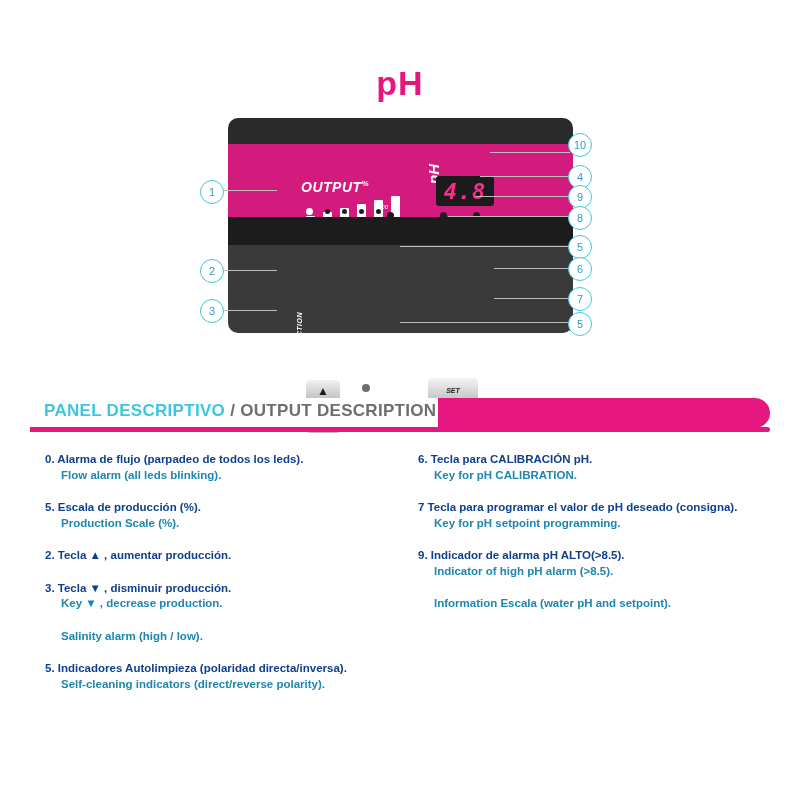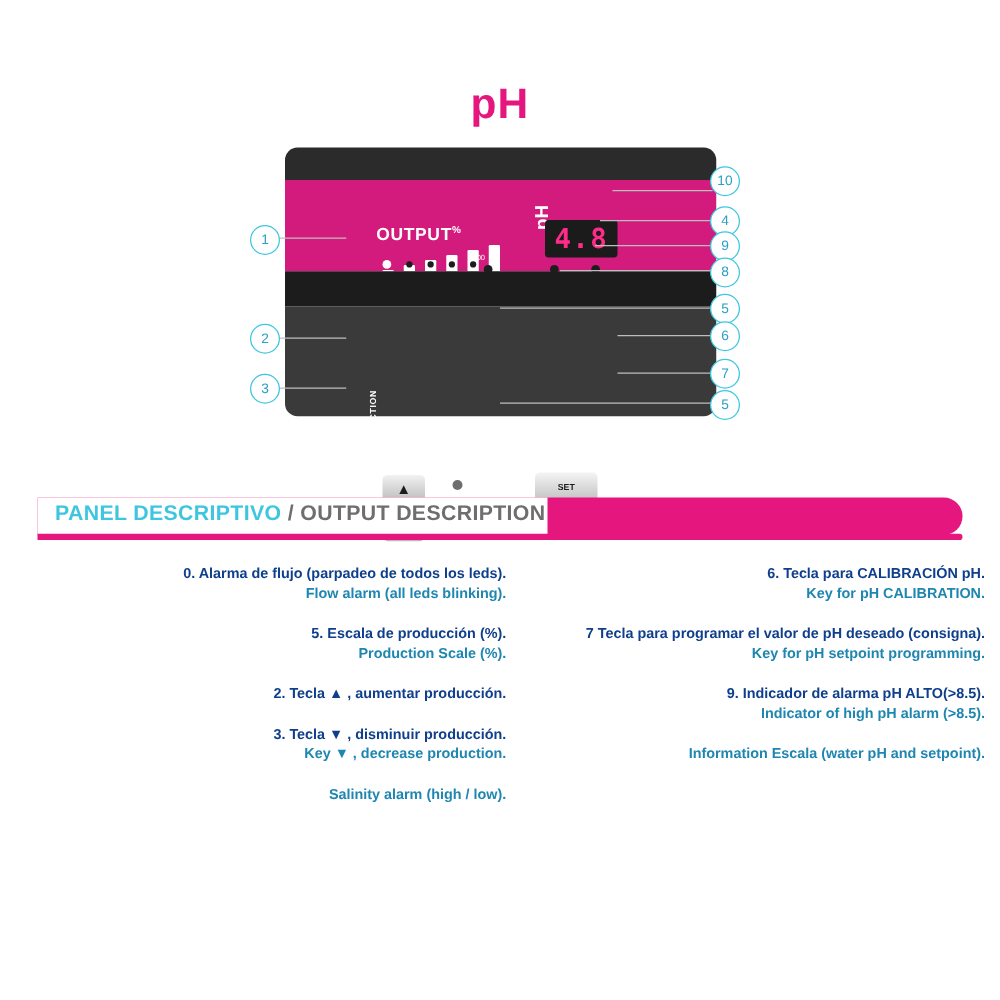--- a/index.html
+++ b/index.html
@@ -10,21 +10,21 @@
     position:relative;
     overflow:hidden;
   }
   
   .ph-title{
     position:absolute;left:0;top:64px;width:800px;text-align:center;
     font-size:34px;font-weight:bold;color:#e5177f;letter-spacing:1px;
   }
   
   .device{
-    position:absolute;left:228px;top:118px;width:345px;height:215px;
+    position:absolute;left:228px;top:118px;width:345px;height:215px;font-style:italic;
   }
   .dev-top{
     position:absolute;left:0;top:0;width:345px;height:28px;
     background:#2b2b2b;border-radius:10px 10px 0 0;
   }
   .dev-magenta{
     position:absolute;left:0;top:26px;width:345px;height:73px;
     background:#d21b7c;
   }
   .dev-blackbar{
@@ -113,21 +113,21 @@
   }
   .sec-bar .txt{
     position:absolute;left:14px;top:3px;font-size:17px;font-weight:bold;letter-spacing:.3px;
   }
   .sec-bar .txt .es{color:#3ec6e0;}
   .sec-bar .txt .en{color:#6e6e6e;}
   .sec-underline{
     position:absolute;left:30px;top:427px;width:740px;height:5px;background:#e5177f;border-radius:0 3px 3px 0;
   }
   
-  .col{position:absolute;top:452px;text-align:right;}
+  .col{position:absolute;top:452px;}
   .col.left{left:45px;width:360px;}
   .col.right{left:418px;width:370px;}
   .entry{margin-bottom:17px;}
   .entry .es{color:#0f3f8c;font-size:11.5px;font-weight:bold;line-height:1.35;}
   .entry .en{color:#1e86b0;font-size:11.5px;font-weight:bold;line-height:1.35;padding-left:16px;}
 </style>
 </head>
 <body>
 
 <div class="ph-title">pH</div>
@@ -244,20 +244,24 @@
   <div class="entry">
     <div class="es">2. Tecla ▲ , aumentar producción.</div>
   </div>
   <div class="entry">
     <div class="es">3. Tecla ▼ , disminuir producción.</div>
     <div class="en">Key  ▼ , decrease production.</div>
   </div>
   <div class="entry">
     <div class="en">Salinity alarm  (high / low).</div>
   </div>
+  <div class="entry">
+    <div class="es">5. Indicadores Autolimpieza (polaridad directa/inversa).</div>
+    <div class="en">Self-cleaning indicators (direct/reverse polarity).</div>
+  </div>
 </div>
 
 <div class="col right">
   <div class="entry">
     <div class="es">6. Tecla para CALIBRACIÓN pH.</div>
     <div class="en">Key for pH CALIBRATION.</div>
   </div>
   <div class="entry">
     <div class="es">7  Tecla para programar el valor de pH deseado (consigna).</div>
     <div class="en">Key for pH setpoint programming.</div>

